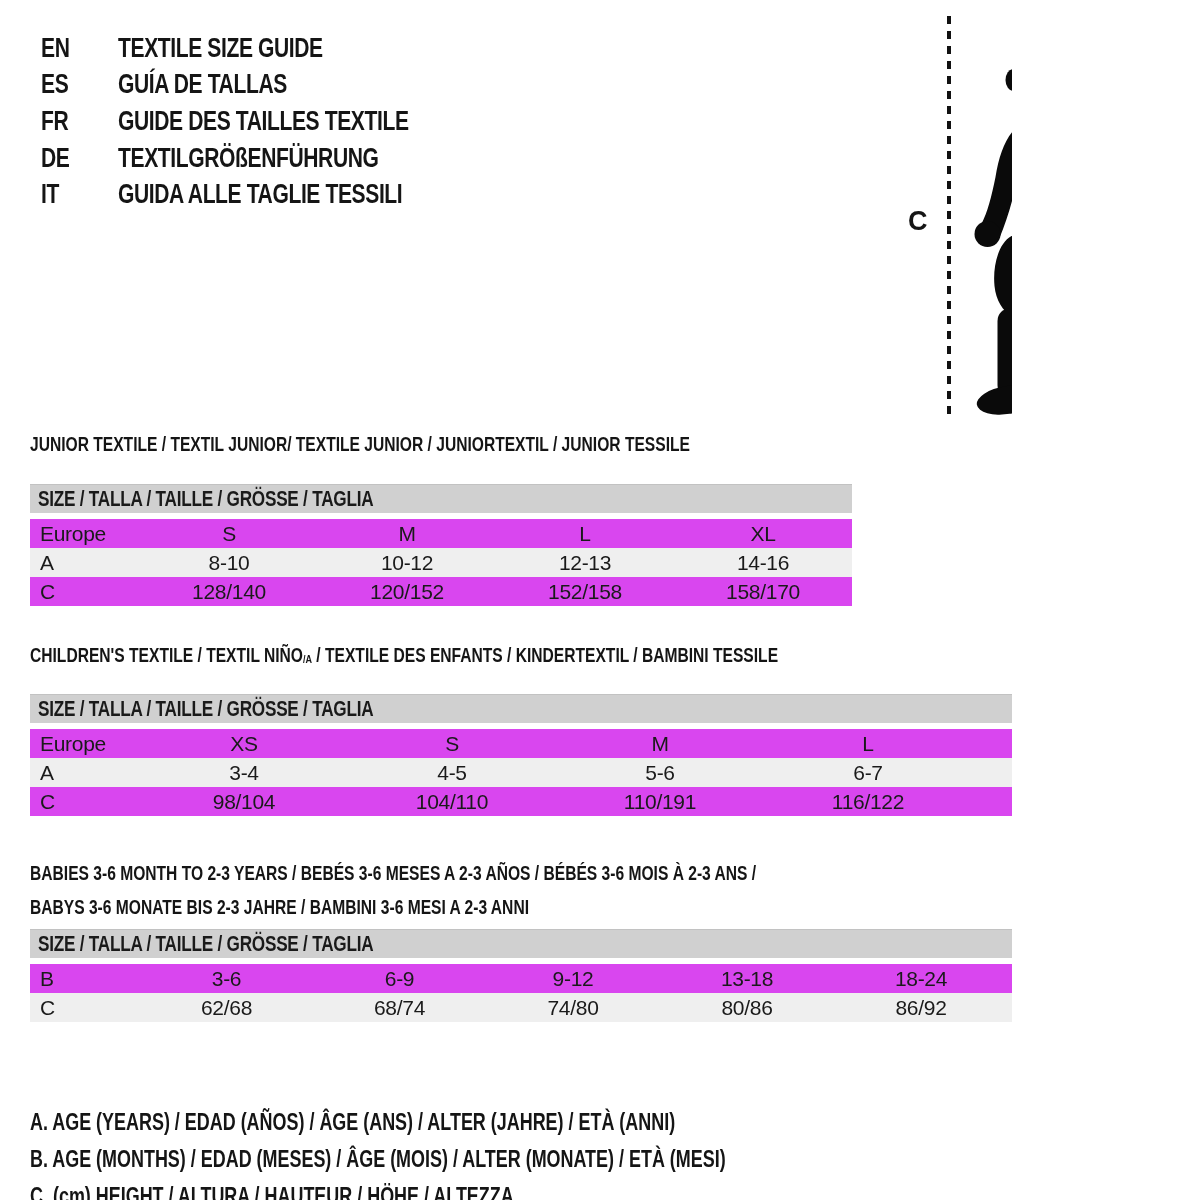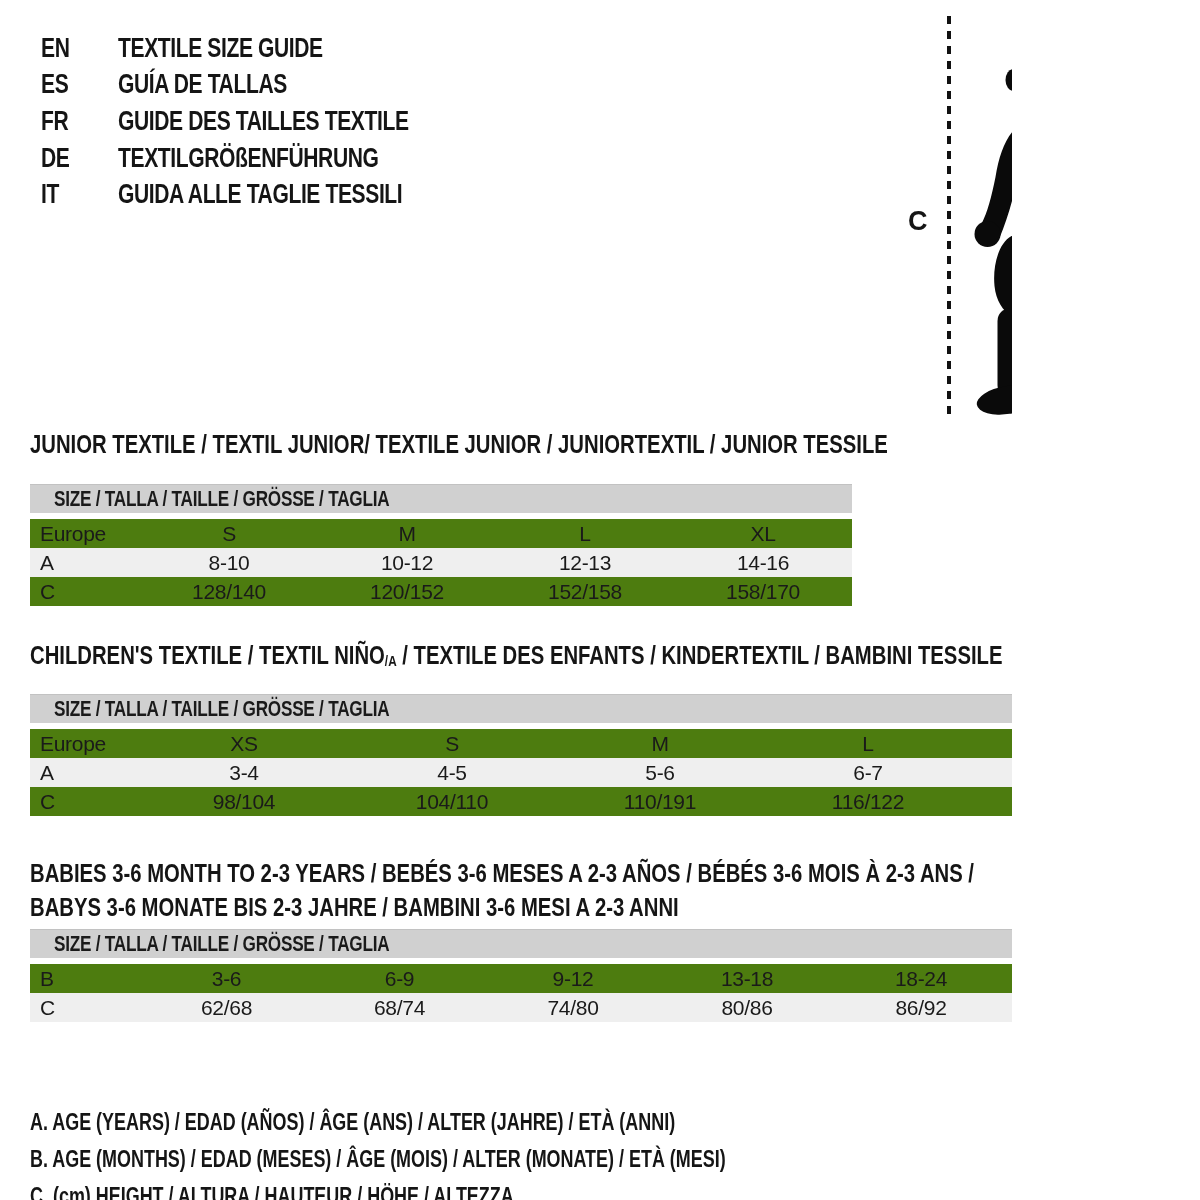--- a/index.html
+++ b/index.html
@@ -14,36 +14,36 @@
   .lang-code{width:77px;font-weight:bold;font-size:27px;letter-spacing:-0.5px;}
   .lang-title{font-weight:bold;font-size:27px;letter-spacing:-0.5px;}
 
   
   .dash-line{position:absolute;left:947px;top:16px;width:4px;height:400px;
              background:repeating-linear-gradient(to bottom,#111 0 8px,transparent 8px 15px);}
   .figure-label{position:absolute;left:908px;top:206px;font-weight:bold;font-size:27px;}
   .toddler{position:absolute;left:958px;top:12px;width:188px;height:410px;}
 
   
-  .sec-heading{position:absolute;font-weight:bold;font-size:26px;line-height:29px;white-space:nowrap;}
+  .sec-heading{position:absolute;font-weight:bold;font-size:20px;line-height:29px;white-space:nowrap;}
   .sub-sm{font-size:0.58em;vertical-align:-0.12em;}
   .heading-junior{left:30px;top:430px;}
   .heading-children{left:30px;top:641px;}
   .heading-babies{left:30px;top:856px;line-height:34px;}
 
   
   table.size-table{position:absolute;border-collapse:collapse;table-layout:fixed;
                    font-size:21px;letter-spacing:-0.3px;color:#1a1a1a;}
   table.size-table th{background:#d0d0d0;border-top:1px solid #c2c2c2;border-bottom:6px solid #ffffff;
-                      height:28px;text-align:left;padding:0 0 0 24px;font-size:22px;font-weight:bold;
+                      height:28px;text-align:left;padding:0 0 0 8px;font-size:22px;font-weight:bold;
                       vertical-align:middle;}
   table.size-table td{height:29px;text-align:center;vertical-align:middle;padding:0;}
   table.size-table td.lbl{text-align:left;padding-left:10px;}
   tr.r-shade td{background:#efefef;}
-  tr.r-plain td{background:#4d7c0f;}
+  tr.r-plain td{background:#d946ef;}
   .table-junior{left:30px;top:484px;width:822px;}
   .table-children{left:30px;top:694px;width:1152px;}
   .table-babies{left:30px;top:929px;width:1152px;}
 
   
   .legend{position:absolute;left:30px;top:1104px;}
   .legend-line{height:37px;display:flex;align-items:center;font-weight:bold;font-size:23px;}
 </style>
 </head>
 <body>

